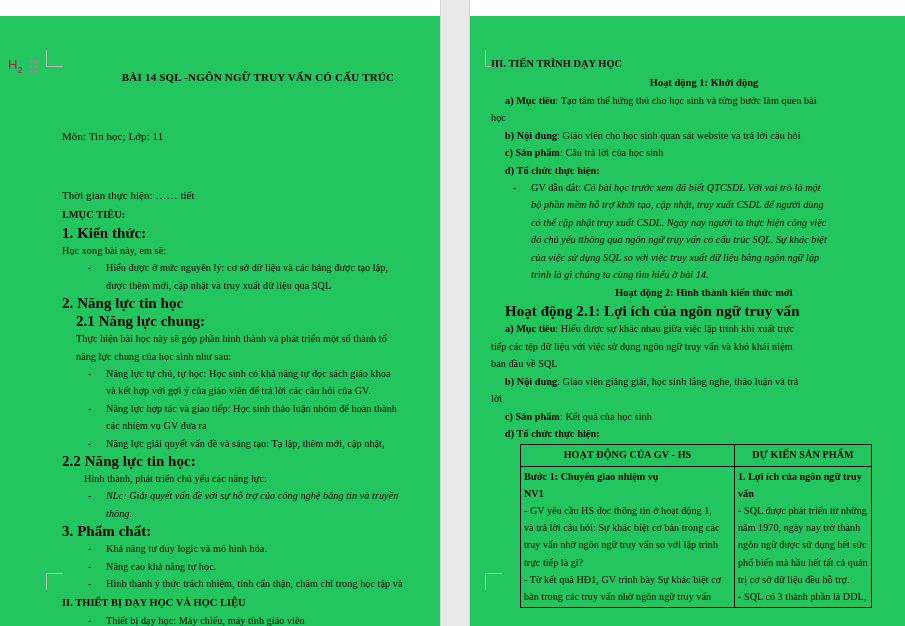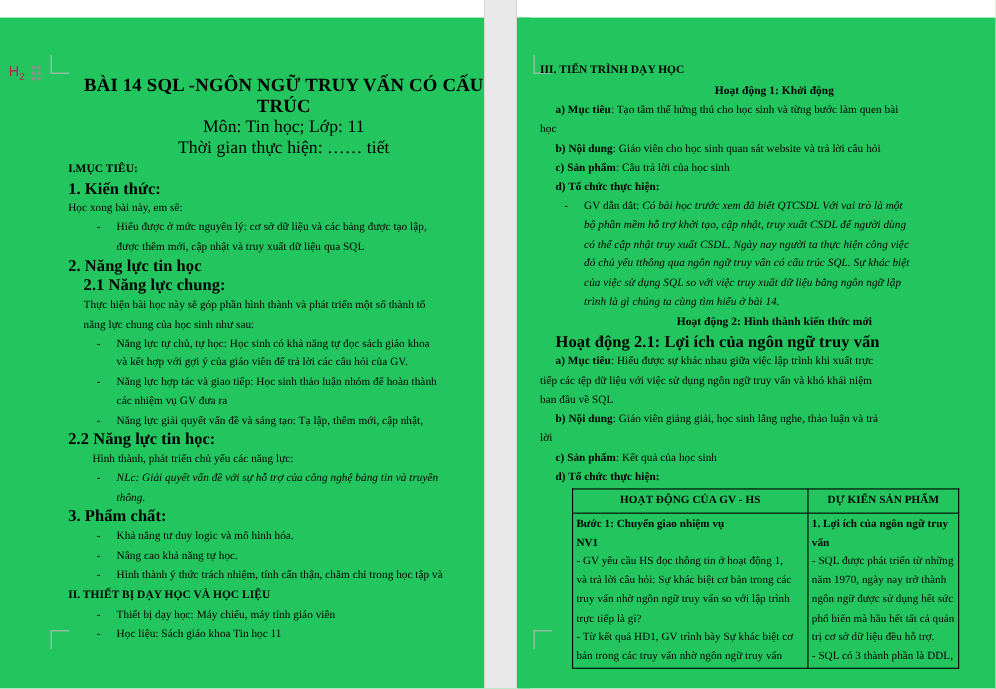--- a/index.html
+++ b/index.html
@@ -119,29 +119,30 @@
     font-size: 10.2px;
     line-height: 17.4px;
     text-align: justify;
     letter-spacing: 0.05px;
   }
   .b  { font-weight: bold; }
   .i  { font-style: italic; }
 
   .title {
     font-weight: bold;
-    font-size: 17px;
+    font-size: 11px;
     text-align: center;
     letter-spacing: 0.2px;
     line-height: 19px;
   }
   .subtitle {
-    text-align: center;
-    font-size: 16px;
+    text-align: left;
+    font-size: 11px;
     line-height: 19px;
+    margin-top: 40px;
   }
 
   .sec-head {
     font-weight: bold;
     font-size: 10.4px;
     line-height: 19px;
   }
   .sub-head {
     font-weight: bold;
     font-size: 15px;

